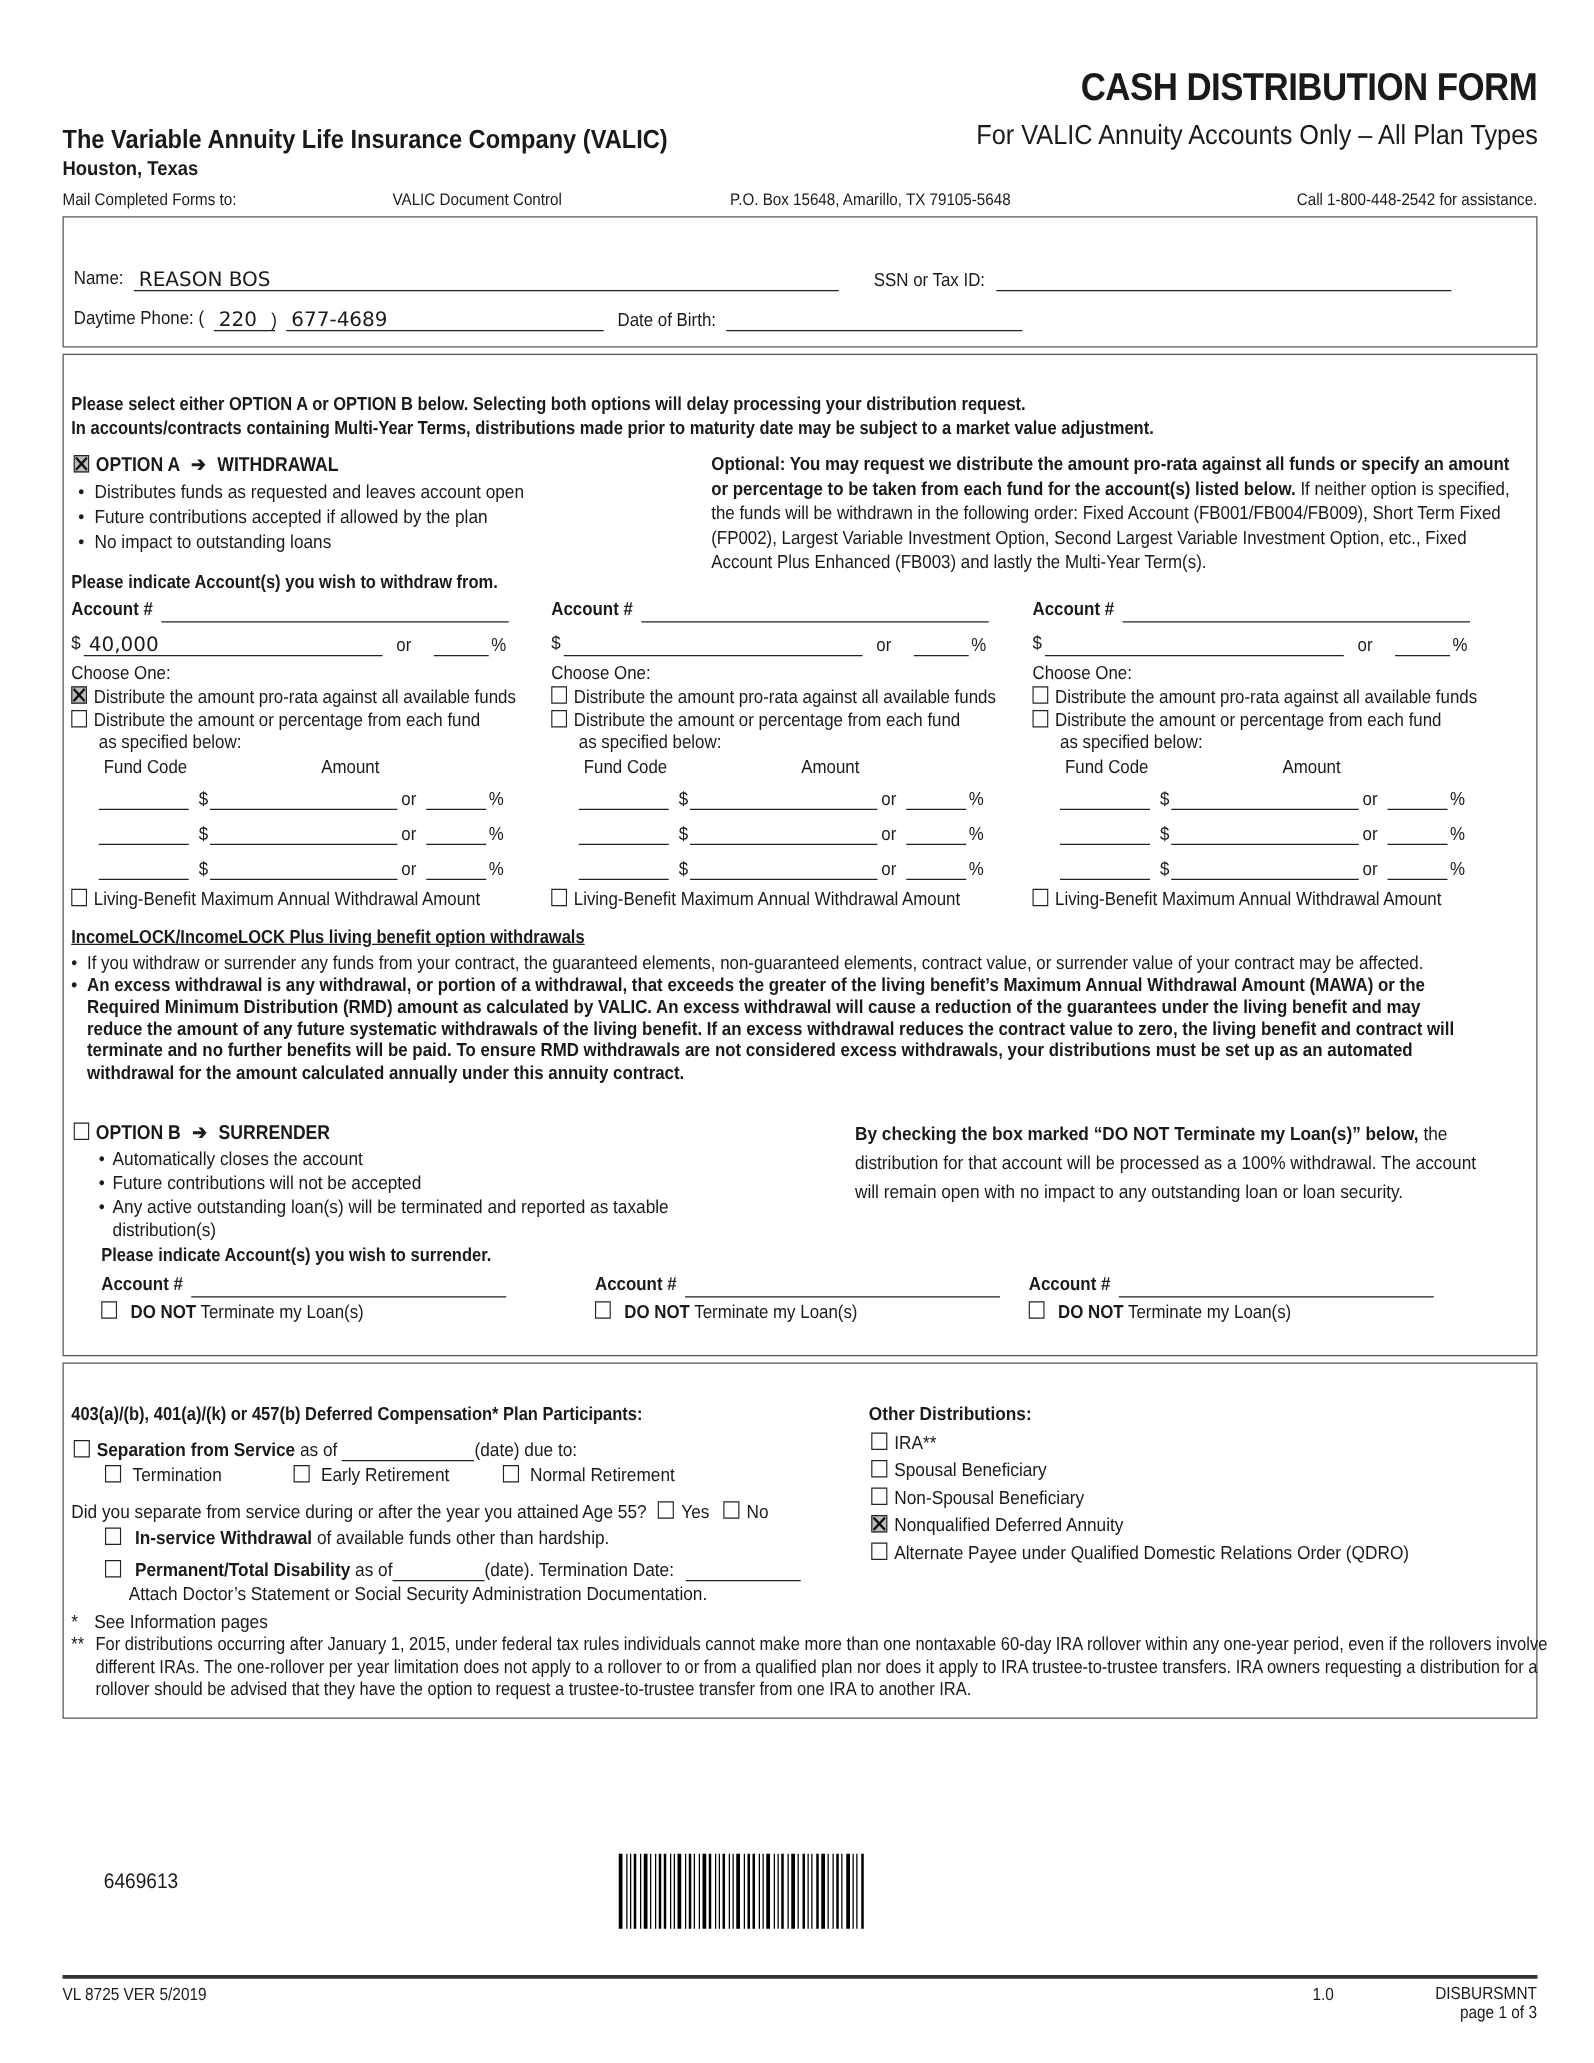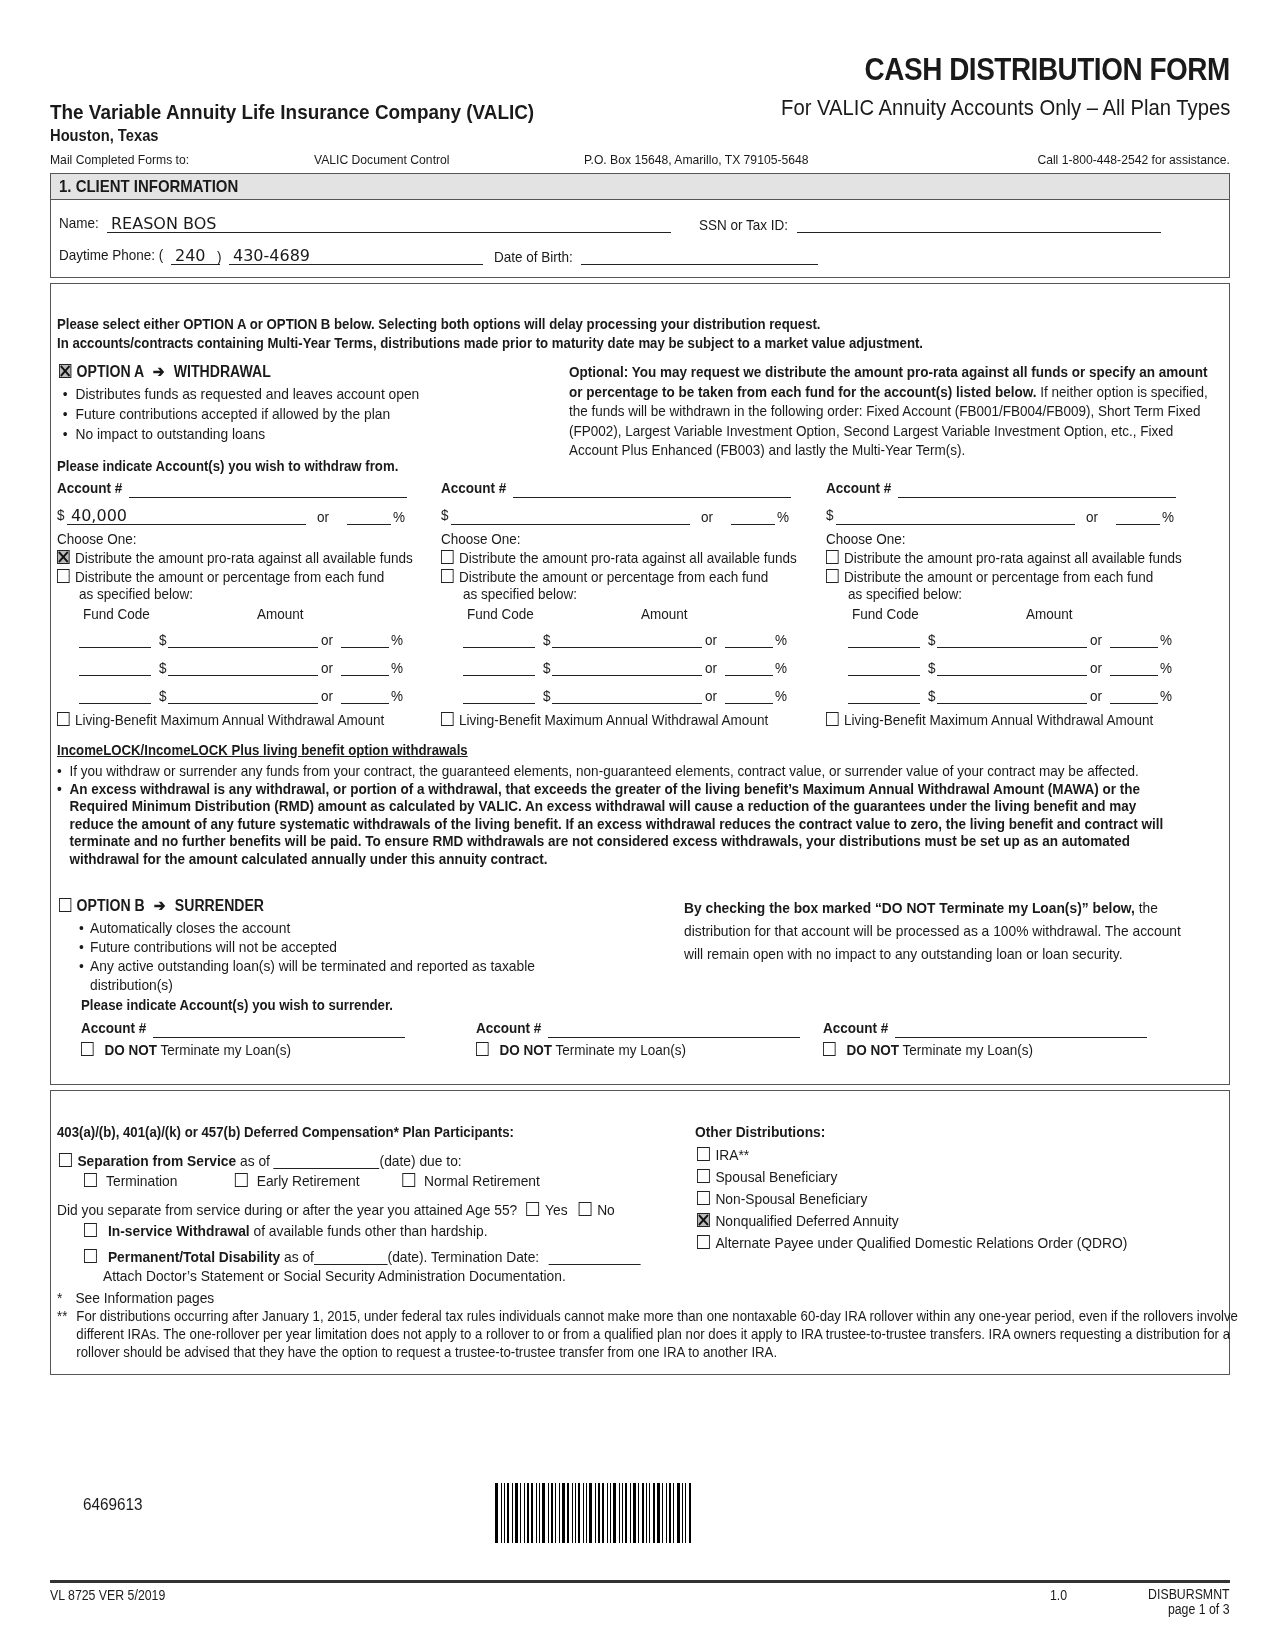--- a/index.html
+++ b/index.html
@@ -50,32 +50,31 @@
 <div class="abs company narrow">The Variable Annuity Life Insurance Company (VALIC)</div>
 <div class="abs city narrow">Houston, Texas</div>
 <div class="abs mailrow">
   <span style="width:264px">Mail Completed Forms to:</span>
   <span style="width:270px">VALIC Document Control</span>
   <span style="width:335px">P.O. Box 15648, Amarillo, TX  79105-5648</span>
   <span style="margin-left:auto; transform-origin:right top">Call 1-800-448-2542 for assistance.</span>
 </div>
 
 <div class="section" style="top:173px; height:103px;">
-  <div class="sec-head"><span>1. CLIENT INFORMATION</span></div>
   <div class="abs" style="left:8px; top:40px; width:1170px; height:24px;">
     <span class="lbl">Name:</span>
     <span class="line hand abs" style="left:48px; top:0; width:560px;">REASON BOS</span>
     <span class="lbl abs" style="left:640px; top:2px;">SSN or Tax ID:</span>
     <span class="line hand abs" style="left:738px; top:0; width:360px;"></span>
   </div>
   <div class="abs" style="left:8px; top:72px; width:1170px; height:24px;">
     <span class="lbl">Daytime Phone: (</span>
-    <span class="line hand abs" style="left:112px; top:0; width:45px;">240</span>
+    <span class="line hand abs" style="left:112px; top:0; width:45px;">220</span>
     <span class="lbl abs" style="left:158px; top:2px;">)</span>
-    <span class="line hand abs" style="left:170px; top:0; width:250px;">430-4689</span>
+    <span class="line hand abs" style="left:170px; top:0; width:250px;">677-4689</span>
     <span class="lbl abs" style="left:435px; top:2px;">Date of Birth:</span>
     <span class="line hand abs" style="left:522px; top:0; width:233px;"></span>
   </div>
 </div>
 
 <div class="section" style="top:283px; height:800px;">
 
   <div class="abs b sq t15" style="left:6px; top:31px;">Please select either OPTION A or OPTION B below. Selecting both options will delay processing your distribution request.</div>
   <div class="abs b sq t15" style="left:6px; top:50px;">In accounts/contracts containing Multi-Year Terms, distributions made prior to maturity date may be subject to a market value adjustment.</div>
 

